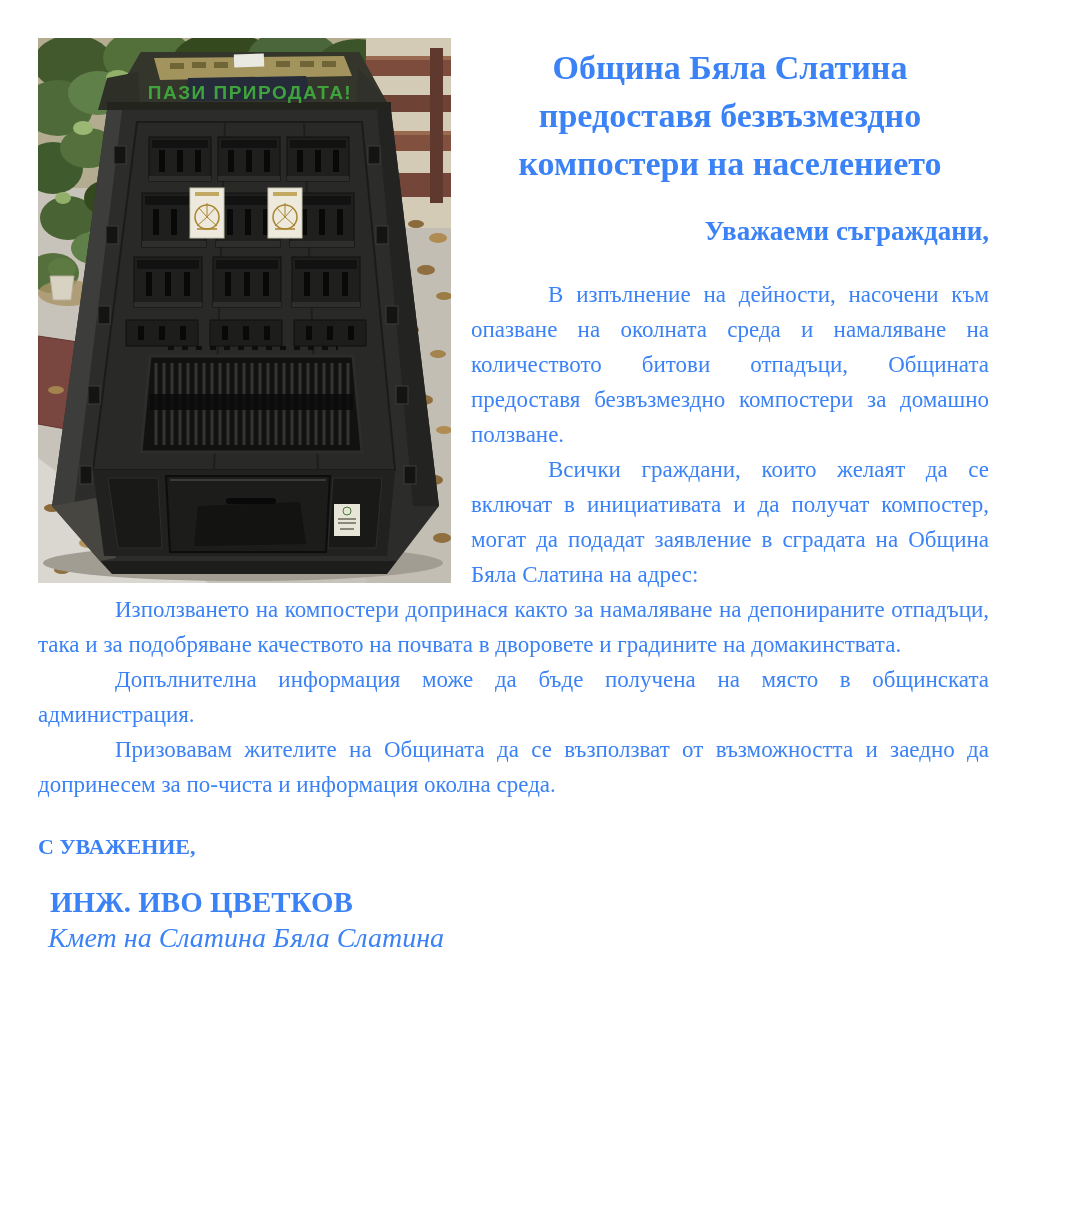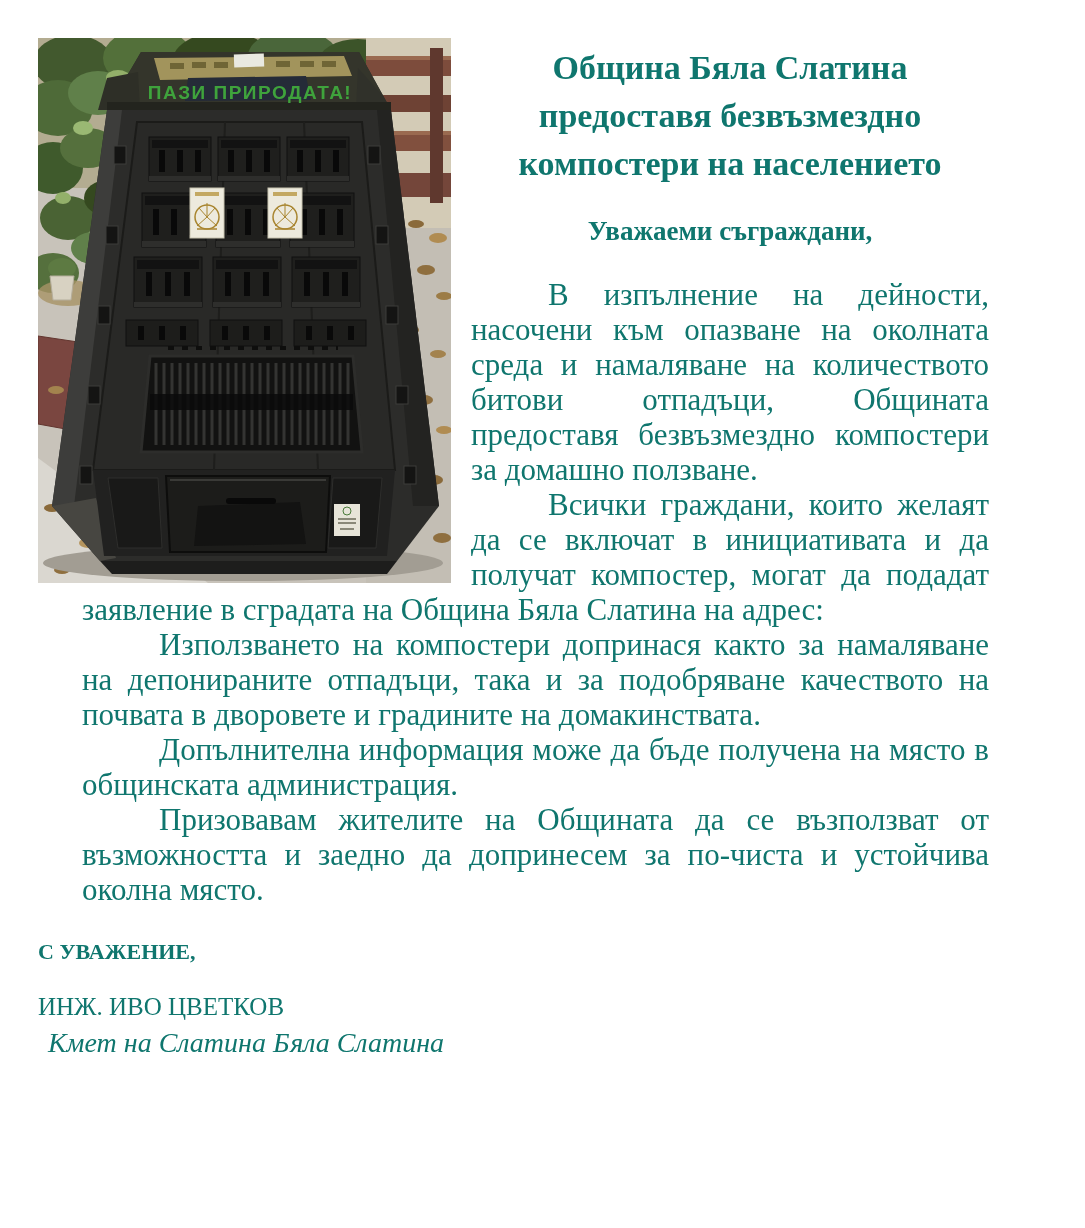--- a/index.html
+++ b/index.html
@@ -1,35 +1,35 @@
 <!DOCTYPE html>
 <html><head>
 <meta charset="utf-8">
 <style>
   html,body { margin:0; padding:0; background:#ffffff; }
   body { width:1085px; height:1228px; position:relative; }
   .page {
     box-sizing:border-box; width:1029px; height:1228px;
     padding:38px 40px 0 38px;
     font-family:"Liberation Serif","DejaVu Serif",serif;
-    color:#0f766e; background:#ffffff; overflow:hidden;
+    color:#3b82f6; background:#ffffff; overflow:hidden;
   }
   figure.photo { float:left; width:413px; height:545px; margin:0 20px 0 0; padding:0; }
   figure.photo svg { display:block; }
 
   h1.doc-title { margin:6px 0 0 433px; text-align:center; font-size:34px; line-height:48px; font-weight:700; }
   h1.doc-title span { display:inline-block; max-width:492px; }
 
-  .salutation { margin:26px 0 28px 433px; text-align:center; font-weight:700; font-size:27px; line-height:35px; }
-
-  p.body { margin:0; font-size:31px; line-height:35px; text-align:justify; text-indent:77px;padding-left:44px; }
+  .salutation { margin:26px 0 28px 433px; text-align:right; font-weight:700; font-size:27px; line-height:35px; }
+
+  p.body { margin:0; font-size:23px; line-height:35px; text-align:justify; text-indent:77px; }
   p.no-indent { text-indent:0; }
 
   p.closing  { margin:27px 0 0 0; font-weight:700; font-size:22px; line-height:36px; }
-  p.sig-name { margin:19px 0 0 0; font-weight:400; font-size:25px; line-height:36px; }
+  p.sig-name { margin:19px 0 0 12px; font-weight:700; font-size:29px; line-height:36px; }
   p.sig-role { margin:0 0 0 10px; font-style:italic; font-size:28px; line-height:36px; }
 </style>
 </head>
 <body>
 
 <div class="page">
 
   <figure class="photo">
     <svg width="413" height="545" viewBox="0 0 413 545" xmlns="http://www.w3.org/2000/svg">
       <defs>
@@ -237,19 +237,19 @@
   </figure>
 
   <h1 class="doc-title"><span>Община Бяла Слатина предоставя безвъзмездно компостери на населението</span></h1>
 
   <p class="salutation">Уважаеми съграждани,</p>
 
   <p class="body">В изпълнение на дейности, насочени към опазване на околната среда и намаляване на количеството битови отпадъци, Общината предоставя безвъзмездно компостери за домашно ползване.</p>
   <p class="body">Всички граждани, които желаят да се включат в инициативата и да получат компостер, могат да подадат заявление в сградата на Община Бяла Слатина на адрес:</p>
   <p class="body">Използването на компостери допринася както за намаляване на депонираните отпадъци, така и за подобряване качеството на почвата в дворовете и градините на домакинствата.</p>
   <p class="body">Допълнителна информация може да бъде получена на място в общинската администрация.</p>
-  <p class="body">Призовавам жителите на Общината да се възползват от възможността и заедно да допринесем за по-чиста и устойчива околна място.</p>
+  <p class="body">Призовавам жителите на Общината да се възползват от възможността и заедно да допринесем за по-чиста и информация околна среда.</p>
 
   <p class="closing">С УВАЖЕНИЕ,</p>
   <p class="sig-name">ИНЖ. ИВО ЦВЕТКОВ</p>
   <p class="sig-role">Кмет на Слатина Бяла Слатина</p>
 
 </div>
 
 </body></html>

